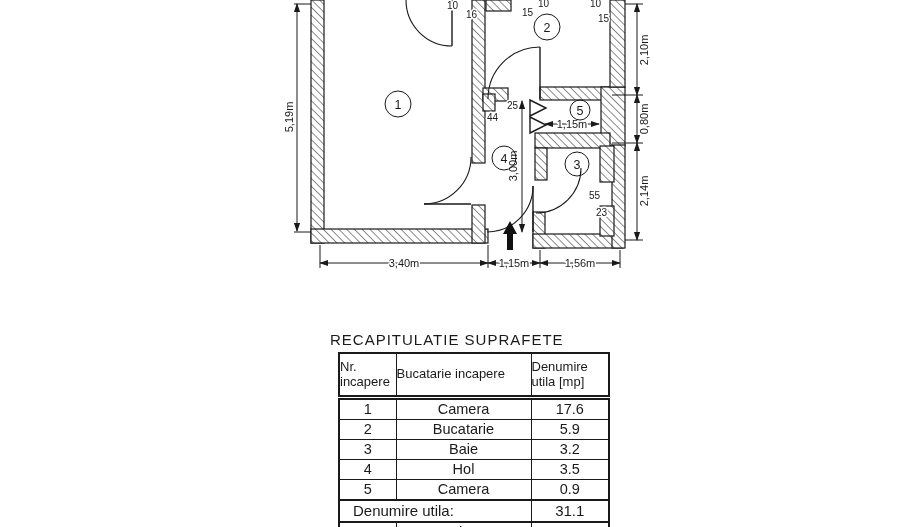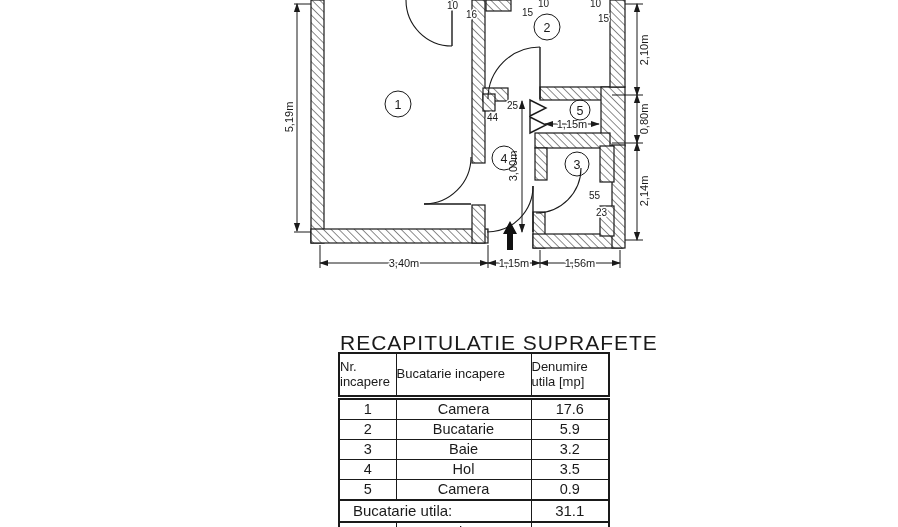--- a/index.html
+++ b/index.html
@@ -13,22 +13,22 @@
   .dim{font-size:11px;}
   .mark{font-size:10px;}
   .roomnum{font-size:12.5px;}
   .halo{paint-order:stroke;stroke:#ffffff;stroke-width:3px;stroke-linejoin:round;}
   .wall{fill:url(#hatch);stroke:#1a1a1a;stroke-width:1.2;}
   .thin{stroke:#1a1a1a;stroke-width:1;fill:none;}
   .door{stroke:#1a1a1a;stroke-width:1.1;fill:none;}
   .leaf{stroke:#1a1a1a;stroke-width:1.4;fill:#fff;}
 
   .table-title{
-    position:absolute;left:340px;top:331px;width:270px;height:17px;
-    text-align:left;font-size:21px;letter-spacing:1px;white-space:nowrap;
+    position:absolute;left:330px;top:331px;width:270px;height:17px;
+    text-align:left;font-size:15px;letter-spacing:1px;white-space:nowrap;
   }
   table.surfaces{
     position:absolute;left:338px;top:352px;width:270px;
     border-collapse:collapse;table-layout:fixed;
     font-size:14.5px;color:#1a1a1a;background:#fff;
   }
   table.surfaces td,table.surfaces th{
     border:1px solid #1a1a1a;padding:0;line-height:1.12;
     overflow:hidden;white-space:nowrap;font-weight:400;
   }
@@ -204,21 +204,21 @@
         <td class="num">4</td>
         <td class="name">Hol</td>
         <td class="num">3.5</td>
       </tr>
       <tr class="datarow">
         <td class="num">5</td>
         <td class="name">Camera</td>
         <td class="num">0.9</td>
       </tr>
       <tr class="totalrow">
-        <td class="lbl" colspan="2">Bucatarie utila:</td>
+        <td class="lbl" colspan="2">Denumire utila:</td>
         <td class="num">31.1</td>
       </tr>
       <tr class="lastrow">
         <td class="num">6</td>
         <td class="name">Balcon</td>
         <td class="num">4.3</td>
       </tr>
     </tbody>
   </table>
 </div>

